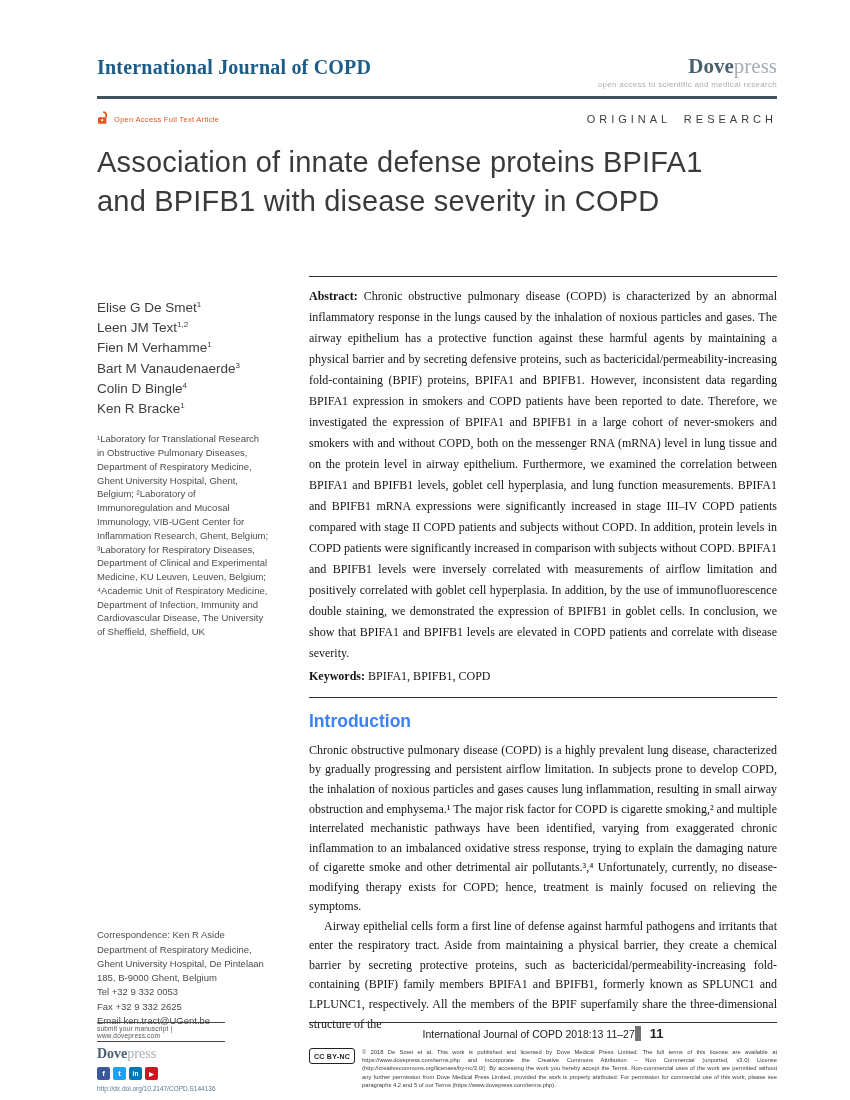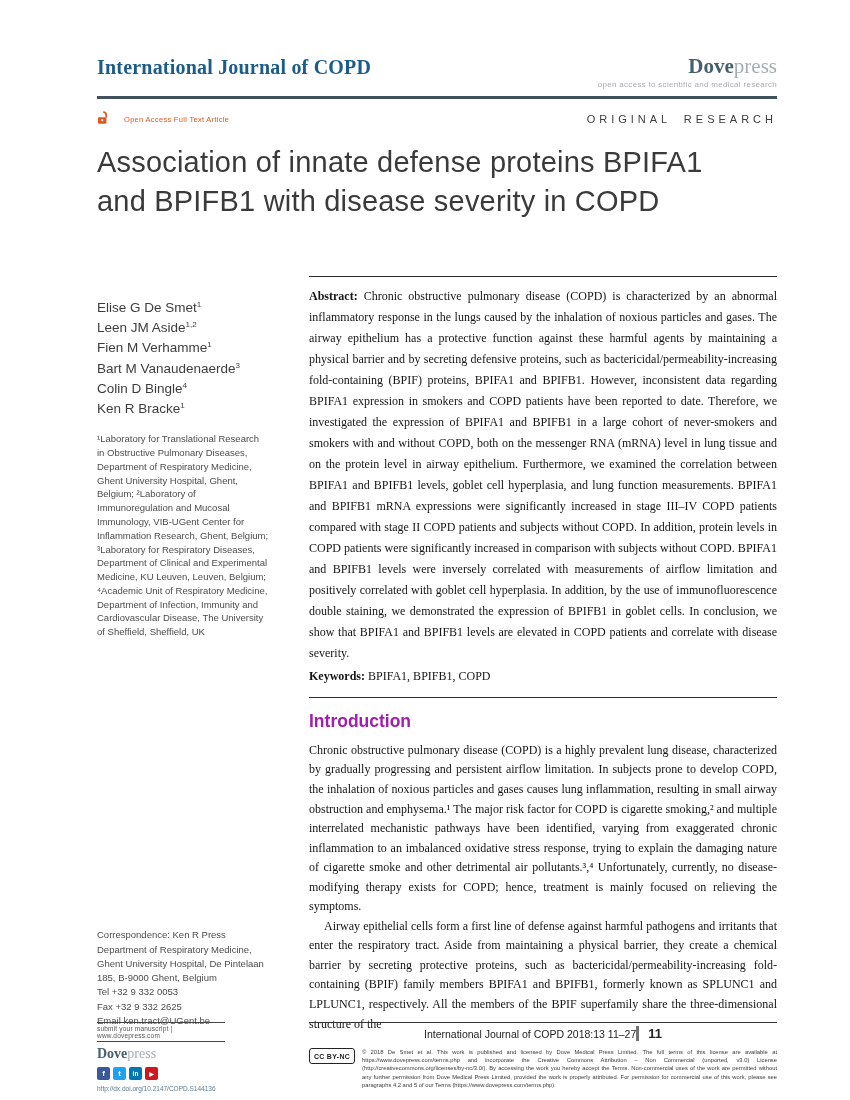--- a/index.html
+++ b/index.html
@@ -24,21 +24,21 @@
   }
   .publisher { text-align:right; }
   .dove-wordmark { font-family:"Liberation Serif", serif; font-size:21px; line-height:1; }
   .dove-bold { font-weight:bold; color:#46606e; }
   .dove-light { font-weight:normal; color:#a6adb3;font-family:Liberation Serif, serif; }
   .tagline { font-size:8px; color:#a8adb2; margin-top:3px; letter-spacing:.3px; }
   .rule-thick { border-top:3px solid #42525d; margin-top:7px; }
 
   
   .meta-row { display:flex; justify-content:space-between; align-items:center; margin-top:12px; }
-  .open-access { display:flex; align-items:center; gap:15px; color:#e2571f; font-size:7.5px; letter-spacing:.3px; }
+  .open-access { display:flex; align-items:center; gap:5px; color:#e2571f; font-size:7.5px; letter-spacing:.3px; }
   .article-type { font-size:11px; letter-spacing:4px; word-spacing:6px; color:#3c3c3c; }
 
   
   .article-title {
     margin-top:16px; max-width:645px;
     font-size:29px; line-height:1.36; font-weight:300;
     color:#3a3a3a; letter-spacing:.2px;
   }
 
   
@@ -50,21 +50,21 @@
   .author sup { font-size:8px; }
   .affiliations { margin-top:13px; max-width:172px; font-size:9.5px; line-height:1.45; color:#4c4c4c; }
   .left-spacer { flex:1; }
   .correspondence { max-width:182px; font-size:9.5px; line-height:1.5; color:#4c4c4c; padding-bottom:6px; }
 
   .section-rule { border-top:1.5px solid #2b2b2b; margin-bottom:9px; }
   .serif { font-family:"Liberation Serif", serif; }
   .abstract-p { font-size:12px; line-height:1.75; text-align:justify; color:#141414; }
   .keywords-p { font-size:12px; line-height:1.75; text-align:justify; color:#141414; margin-top:2px; }
   .rule-after-keywords { border-top:1.5px solid #2b2b2b; margin-top:10px; }
-  .intro-heading { font-size:17.5px; font-weight:bold; color:#a21caf; margin:13px 0 9px; }
+  .intro-heading { font-size:17.5px; font-weight:bold; color:#3b82f6; margin:13px 0 9px; }
   .body-p { font-size:12px; line-height:1.63; text-align:justify; color:#141414; }
   .body-p.indent { text-indent:15px; }
 
   
   .page-footer { position:absolute; left:97px; right:73px; bottom:8px; display:flex; }
   .f-left { width:192px; flex-shrink:0; }
   .f-right { flex:1; margin-left:20px; }
   .submit-line {
     width:128px; border-top:1px solid #444; border-bottom:1px solid #444;
     padding:2px 0; font-size:6.5px; color:#555; letter-spacing:.2px;
@@ -76,21 +76,21 @@
     display:flex; align-items:center; justify-content:center; font-weight:bold;
   }
   .s-facebook { background:#3b5998; }
   .s-twitter  { background:#1da1f2; }
   .s-linkedin { background:#0077b5; font-size:6.5px; }
   .s-youtube  { background:#cc181e; font-size:6px; }
   .doi-link { font-size:6.5px; color:#5a7a93; margin-top:5px; }
 
   .citation-row { border-top:1px solid #333; padding-top:3px; display:flex; justify-content:center; align-items:baseline; }
   .citation { font-size:10.5px; color:#222; }
-  .page-number { font-size:13px; font-weight:bold; color:#222; border-left:3px solid #737373; padding-left:9px; }
+  .page-number { font-size:13px; font-weight:bold; color:#222; border-left:6px solid #737373; padding-left:9px; }
   .license-row { display:flex; gap:7px; margin-top:7px; }
   .cc-badge {
     flex-shrink:0; width:46px; height:16px; border:1.5px solid #222; border-radius:3px;
     display:flex; align-items:center; justify-content:center;
     font-size:7px; font-weight:bold; color:#222; letter-spacing:.3px;
   }
   .license-text { font-size:5.8px; line-height:1.42; color:#3a3a3a; text-align:justify; }
 </style>
 </head>
 <body>
@@ -121,30 +121,30 @@
       <div class="article-type">ORIGINAL RESEARCH</div>
     </div>
 
     <h1 class="article-title">Association of innate defense proteins BPIFA1 and BPIFB1 with disease severity in COPD</h1>
 
     <div class="columns">
 
       <aside class="left-col">
         <div class="authors">
           <div class="author"><span>Elise G De Smet</span><sup>1</sup></div>
-          <div class="author"><span>Leen JM Aside</span><sup>1,2</sup></div>
+          <div class="author"><span>Leen JM Text</span><sup>1,2</sup></div>
           <div class="author"><span>Fien M Verhamme</span><sup>1</sup></div>
           <div class="author"><span>Bart M Vanaudenaerde</span><sup>3</sup></div>
           <div class="author"><span>Colin D Bingle</span><sup>4</sup></div>
           <div class="author"><span>Ken R Bracke</span><sup>1</sup></div>
         </div>
         <div class="affiliations">¹Laboratory for Translational Research in Obstructive Pulmonary Diseases, Department of Respiratory Medicine, Ghent University Hospital, Ghent, Belgium; ²Laboratory of Immunoregulation and Mucosal Immunology, VIB-UGent Center for Inflammation Research, Ghent, Belgium; ³Laboratory for Respiratory Diseases, Department of Clinical and Experimental Medicine, KU Leuven, Leuven, Belgium; ⁴Academic Unit of Respiratory Medicine, Department of Infection, Immunity and Cardiovascular Disease, The University of Sheffield, Sheffield, UK</div>
         <div class="left-spacer"></div>
         <div class="correspondence">
-          <div>Correspondence: Ken R Press</div>
+          <div>Correspondence: Ken R Aside</div>
           <div>Department of Respiratory Medicine, Ghent University Hospital, De Pintelaan 185, B-9000 Ghent, Belgium</div>
           <div>Tel +32 9 332 0053</div>
           <div>Fax +32 9 332 2625</div>
           <div>Email ken.tract@UGent.be</div>
         </div>
       </aside>
 
       <main class="right-col">
         <div class="section-rule"></div>
         <p class="abstract-p serif"><b>Abstract:</b><span> Chronic obstructive pulmonary disease (COPD) is characterized by an abnormal inflammatory response in the lungs caused by the inhalation of noxious particles and gases. The airway epithelium has a protective function against these harmful agents by maintaining a physical barrier and by secreting defensive proteins, such as bactericidal/permeability-increasing fold-containing (BPIF) proteins, BPIFA1 and BPIFB1. However, inconsistent data regarding BPIFA1 expression in smokers and COPD patients have been reported to date. Therefore, we investigated the expression of BPIFA1 and BPIFB1 in a large cohort of never-smokers and smokers with and without COPD, both on the messenger RNA (mRNA) level in lung tissue and on the protein level in airway epithelium. Furthermore, we examined the correlation between BPIFA1 and BPIFB1 levels, goblet cell hyperplasia, and lung function measurements. BPIFA1 and BPIFB1 mRNA expressions were significantly increased in stage III–IV COPD patients compared with stage II COPD patients and subjects without COPD. In addition, protein levels in COPD patients were significantly increased in comparison with subjects without COPD. BPIFA1 and BPIFB1 levels were inversely correlated with measurements of airflow limitation and positively correlated with goblet cell hyperplasia. In addition, by the use of immunofluorescence double staining, we demonstrated the expression of BPIFB1 in goblet cells. In conclusion, we show that BPIFA1 and BPIFB1 levels are elevated in COPD patients and correlate with disease severity.</span></p>

